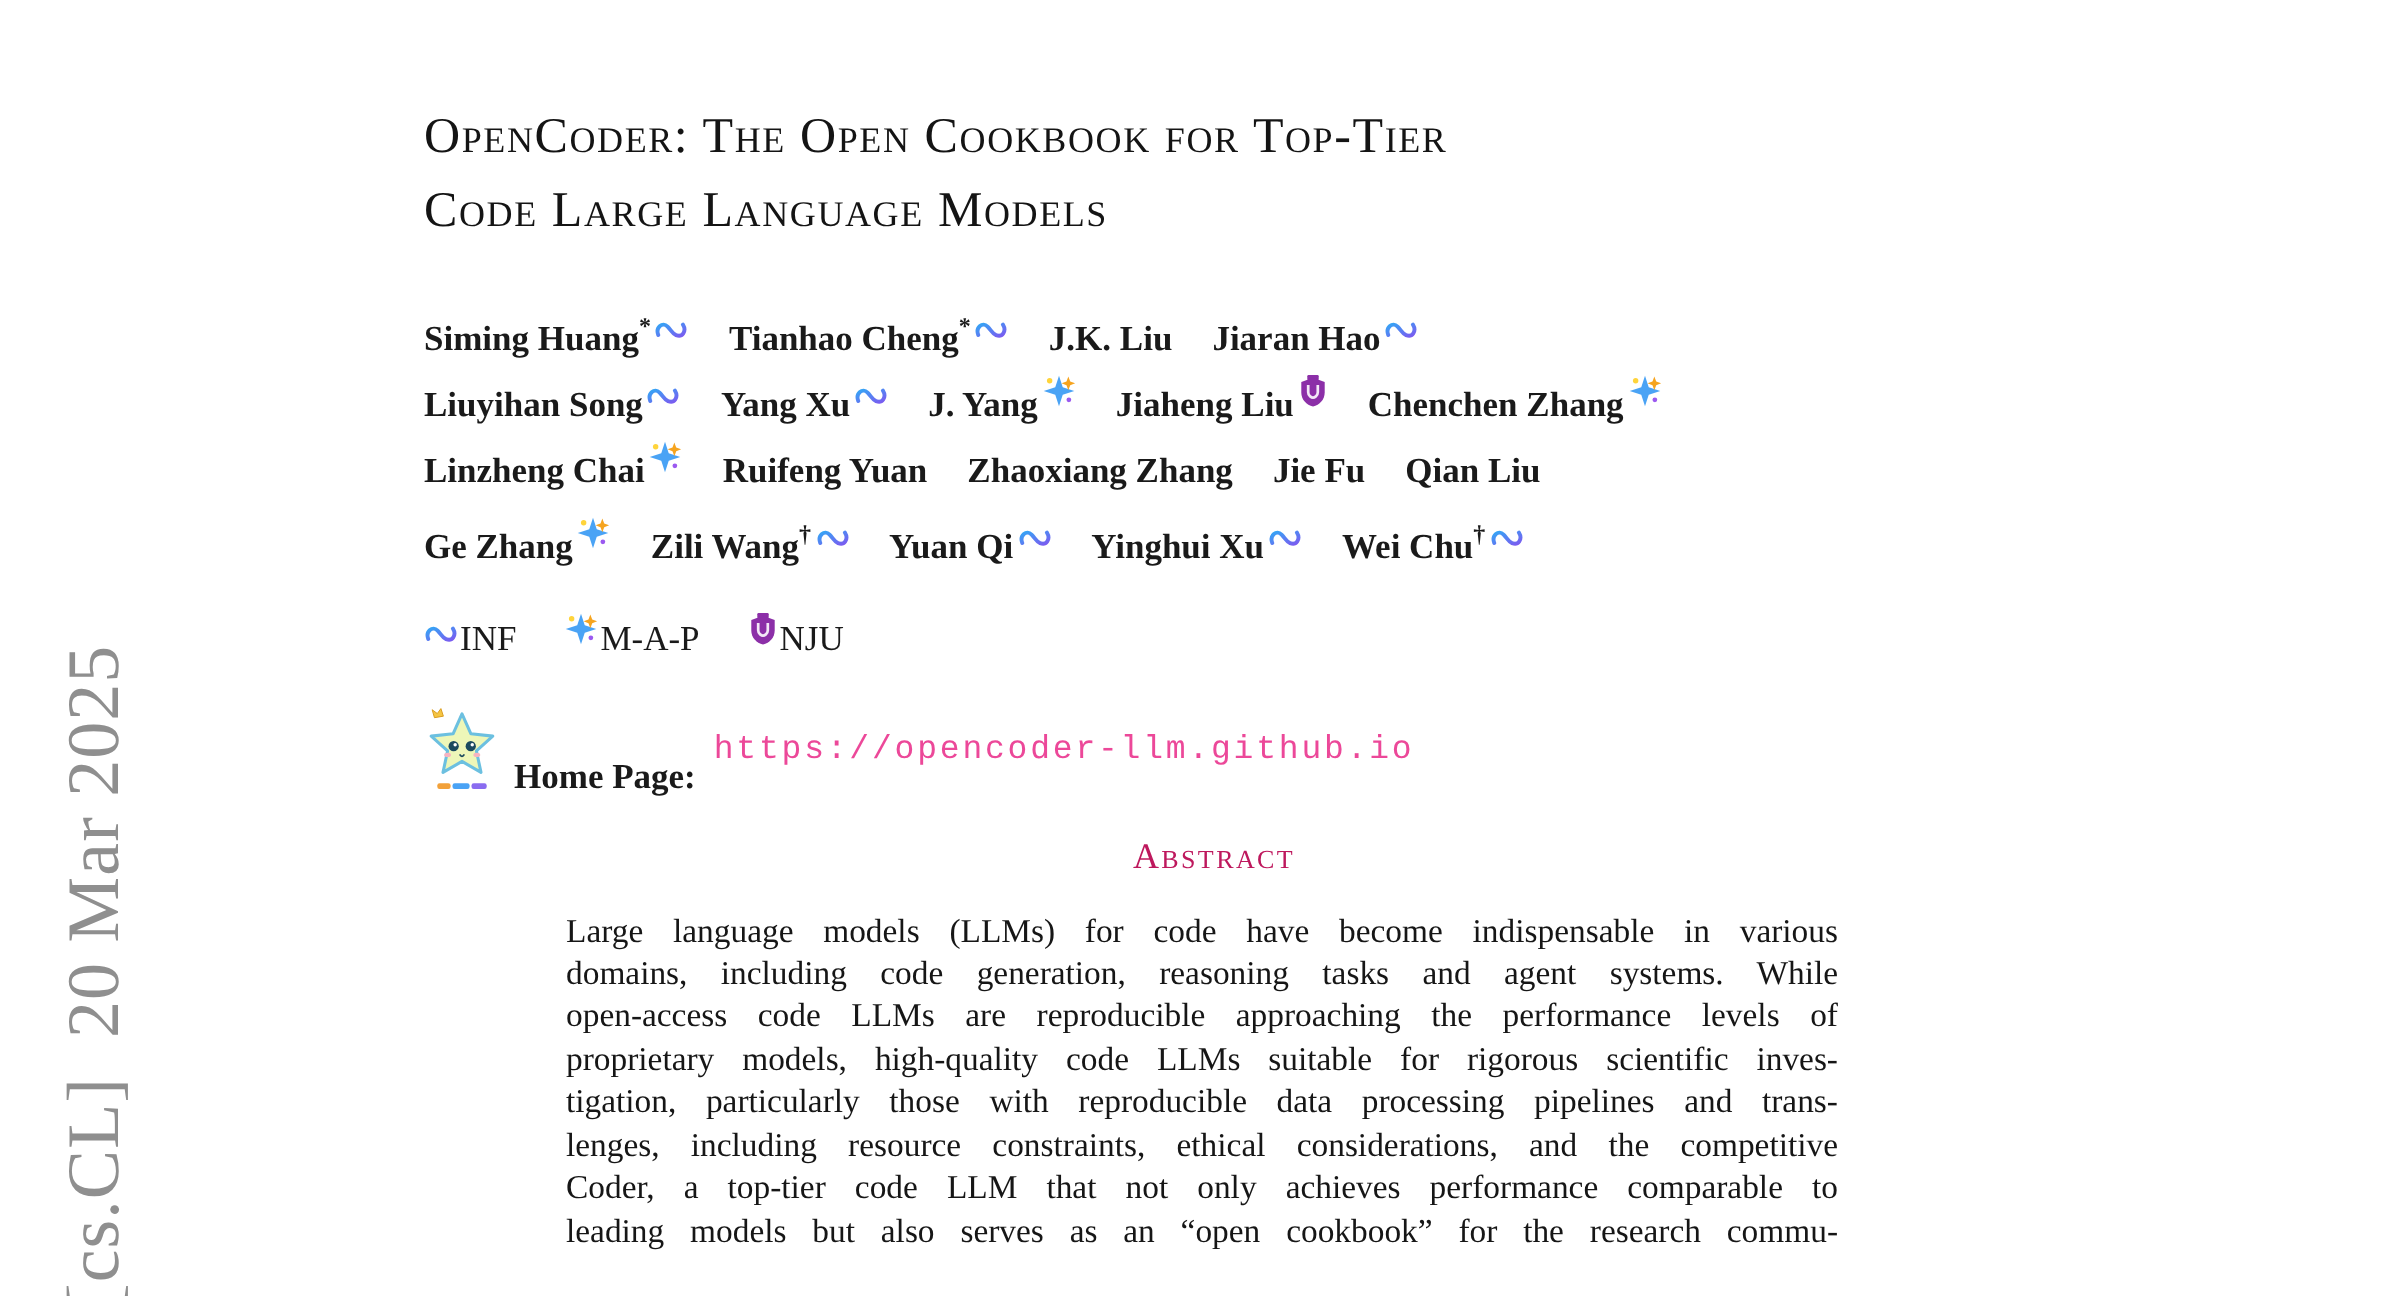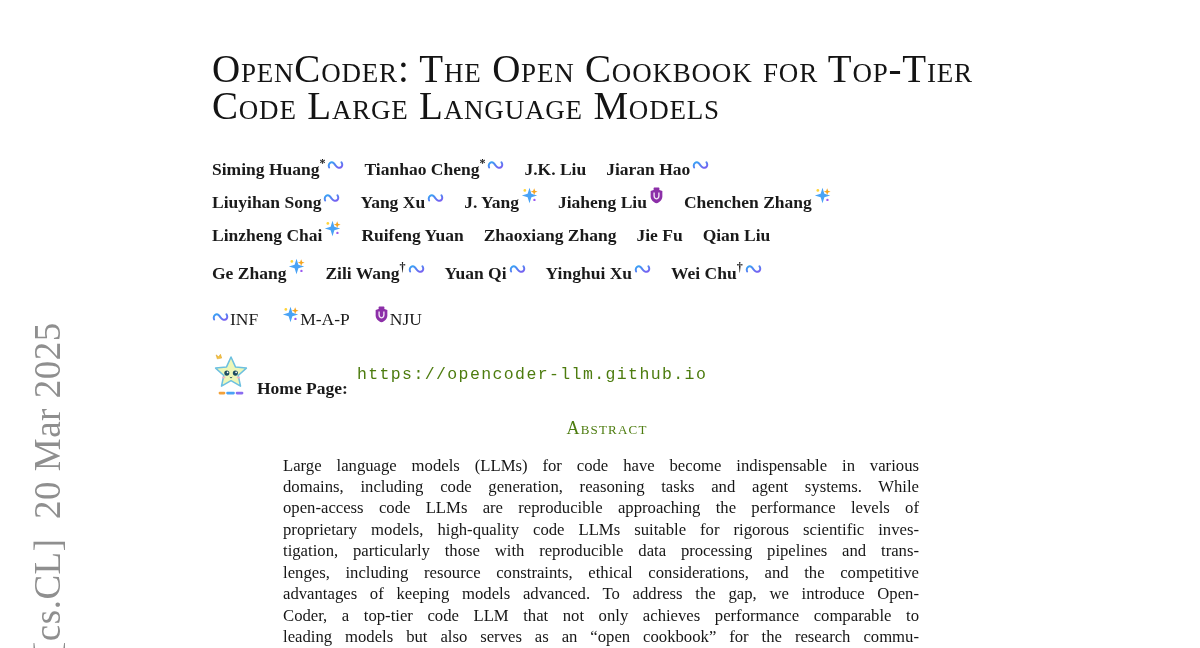--- a/index.html
+++ b/index.html
@@ -9,36 +9,36 @@
     font-family:"Liberation Serif", serif;
   }
   .arxiv-strip {
     position:absolute; left:26px; top:654px;
     transform:rotate(-90deg); transform-origin:top left;
     font-size:37px; line-height:44px; color:#8f8f8f;
     white-space:nowrap; letter-spacing:0.5px;
     font-family:"Liberation Serif", serif;
   }
   .content { position:absolute; left:212px; top:50px; width:790px; }
-  .title { margin:0; font-weight:400; font-variant:small-caps; font-size:39px; line-height:37px; letter-spacing:0.8px; color:#141414; }
+  .title { margin:0; font-weight:400; font-variant:small-caps; font-size:25px; line-height:37px; letter-spacing:0.8px; color:#141414; }
   .tline { display:block; white-space:nowrap; }
   .authors { margin-top:24px; font-weight:700; font-size:17.5px; }
   .author-line { line-height:33px; white-space:nowrap; }
   .author { margin-right:20px; }
   .author:last-child { margin-right:0; }
   sup.mark { font-size:12px; position:relative; top:-1px; font-weight:700; }
   .ic { display:inline-block; vertical-align:4px; margin-left:2px; line-height:0; }
   .affils { margin-top:16px; font-size:17.5px;font-family:Liberation Serif, serif; }
   .affil { margin-right:24px; }
   .affil .ic { vertical-align:2px; margin-left:0; margin-right:1px; }
   .homepage { margin-top:24px; height:42px; display:flex; align-items:center; font-size:17.5px; }
   .mascot { margin-right:7px; line-height:0; }
   .hp-label { font-weight:700; margin-right:9px;margin-top:28px; }
-  .hp-url { font-family:"Liberation Mono", monospace; color:#4d7c0f; font-size:16.5px; letter-spacing:1.4px; text-decoration:none; }
-  .abs-heading { margin-top:22px; text-align:center; font-variant:small-caps; font-size:18px; letter-spacing:1.2px; color:#4d7c0f; }
+  .hp-url { font-family:"Liberation Mono", monospace; color:#ec4899; font-size:16.5px; letter-spacing:1.4px; text-decoration:none; }
+  .abs-heading { margin-top:22px; text-align:center; font-variant:small-caps; font-size:18px; letter-spacing:1.2px; color:#be185d; }
   .abs-body { margin-top:16px; margin-left:71px; width:636px; font-size:16.7px; color:#161616; }
   .abs-line { text-align:justify; text-align-last:justify; line-height:21.4px; }
 </style>
 </head>
 <body>
 
 <div class="arxiv-strip">[cs.CL]&nbsp;&nbsp;20 Mar 2025</div>
 
 <div class="content">
   <h1 class="title">
@@ -188,17 +188,16 @@
   </div>
 
   <div class="abs-heading">Abstract</div>
   <div class="abs-body" id="absbody">
       <div class="abs-line">Large language models (LLMs) for code have become indispensable in various</div>
       <div class="abs-line">domains, including code generation, reasoning tasks and agent systems. While</div>
       <div class="abs-line">open-access code LLMs are reproducible approaching the performance levels of</div>
       <div class="abs-line">proprietary models, high-quality code LLMs suitable for rigorous scientific inves-</div>
       <div class="abs-line">tigation, particularly those with reproducible data processing pipelines and trans-</div>
       <div class="abs-line">lenges, including resource constraints, ethical considerations, and the competitive</div>
-      <div class="abs-line">advantages of keeping models advanced. To address the gap, we introduce Open-</div>
       <div class="abs-line">Coder, a top-tier code LLM that not only achieves performance comparable to</div>
       <div class="abs-line">leading models but also serves as an “open cookbook” for the research commu-</div>
     </div>
 </div>
 
 </body></html>

